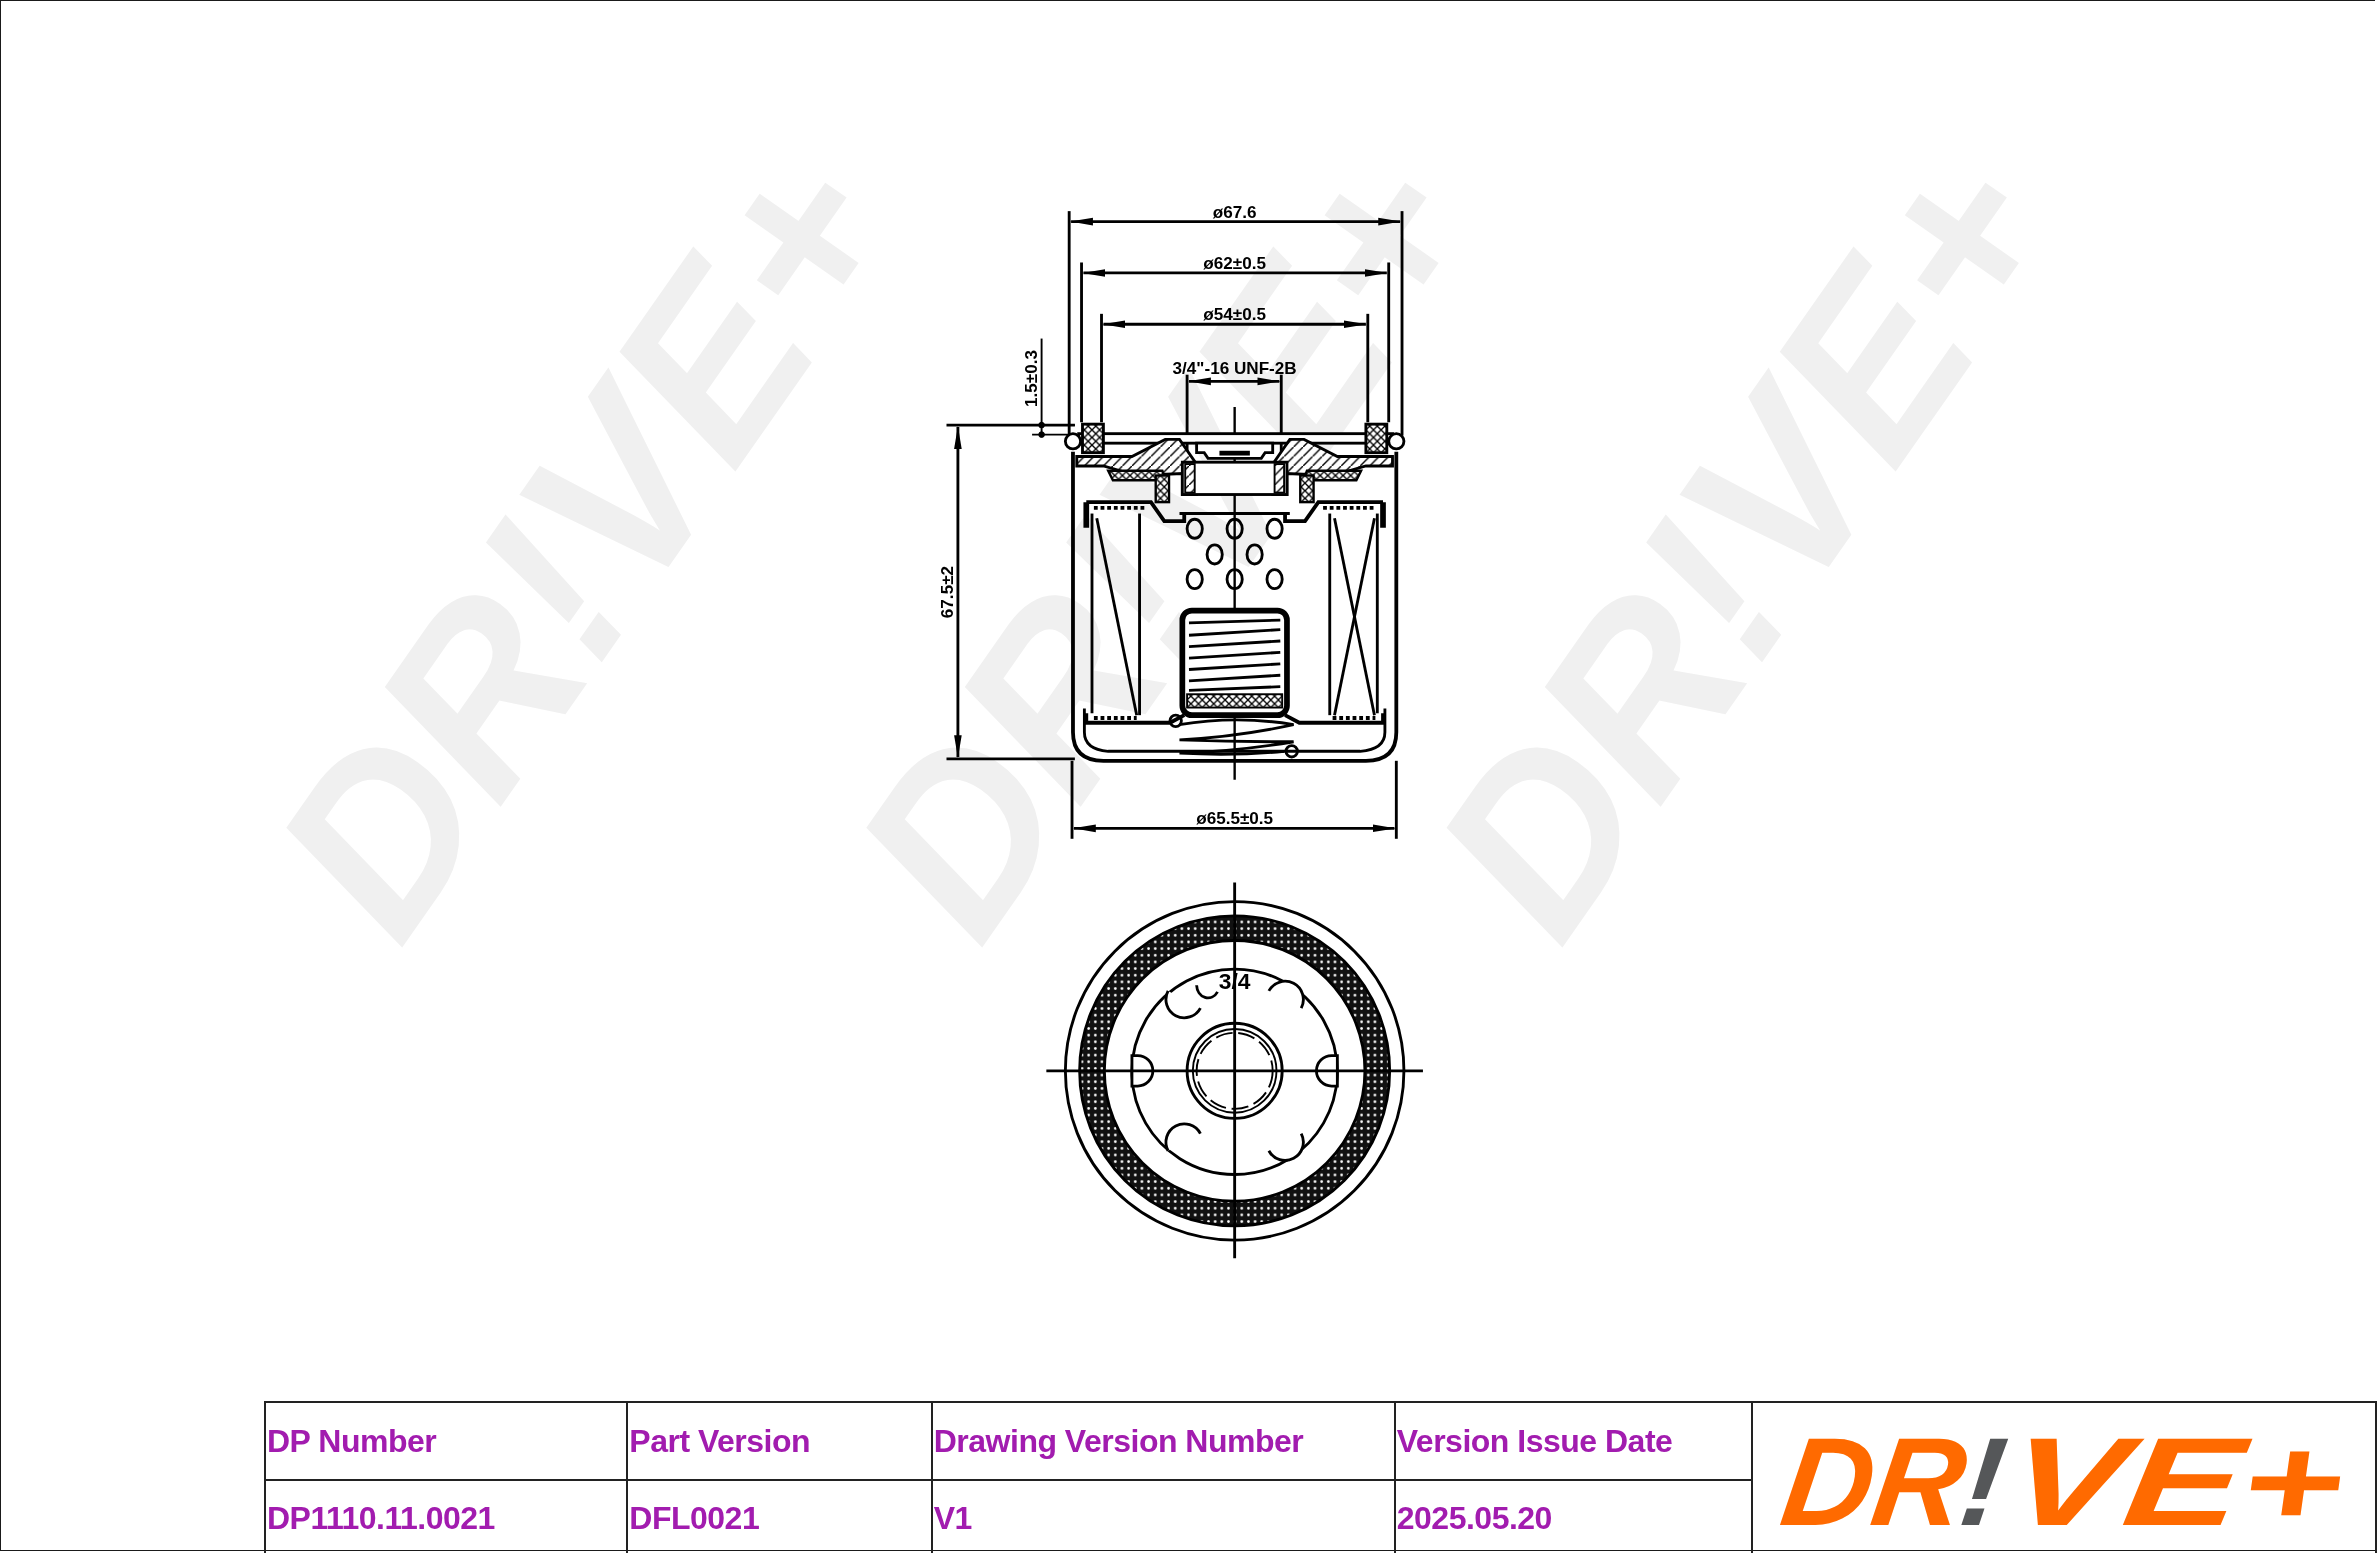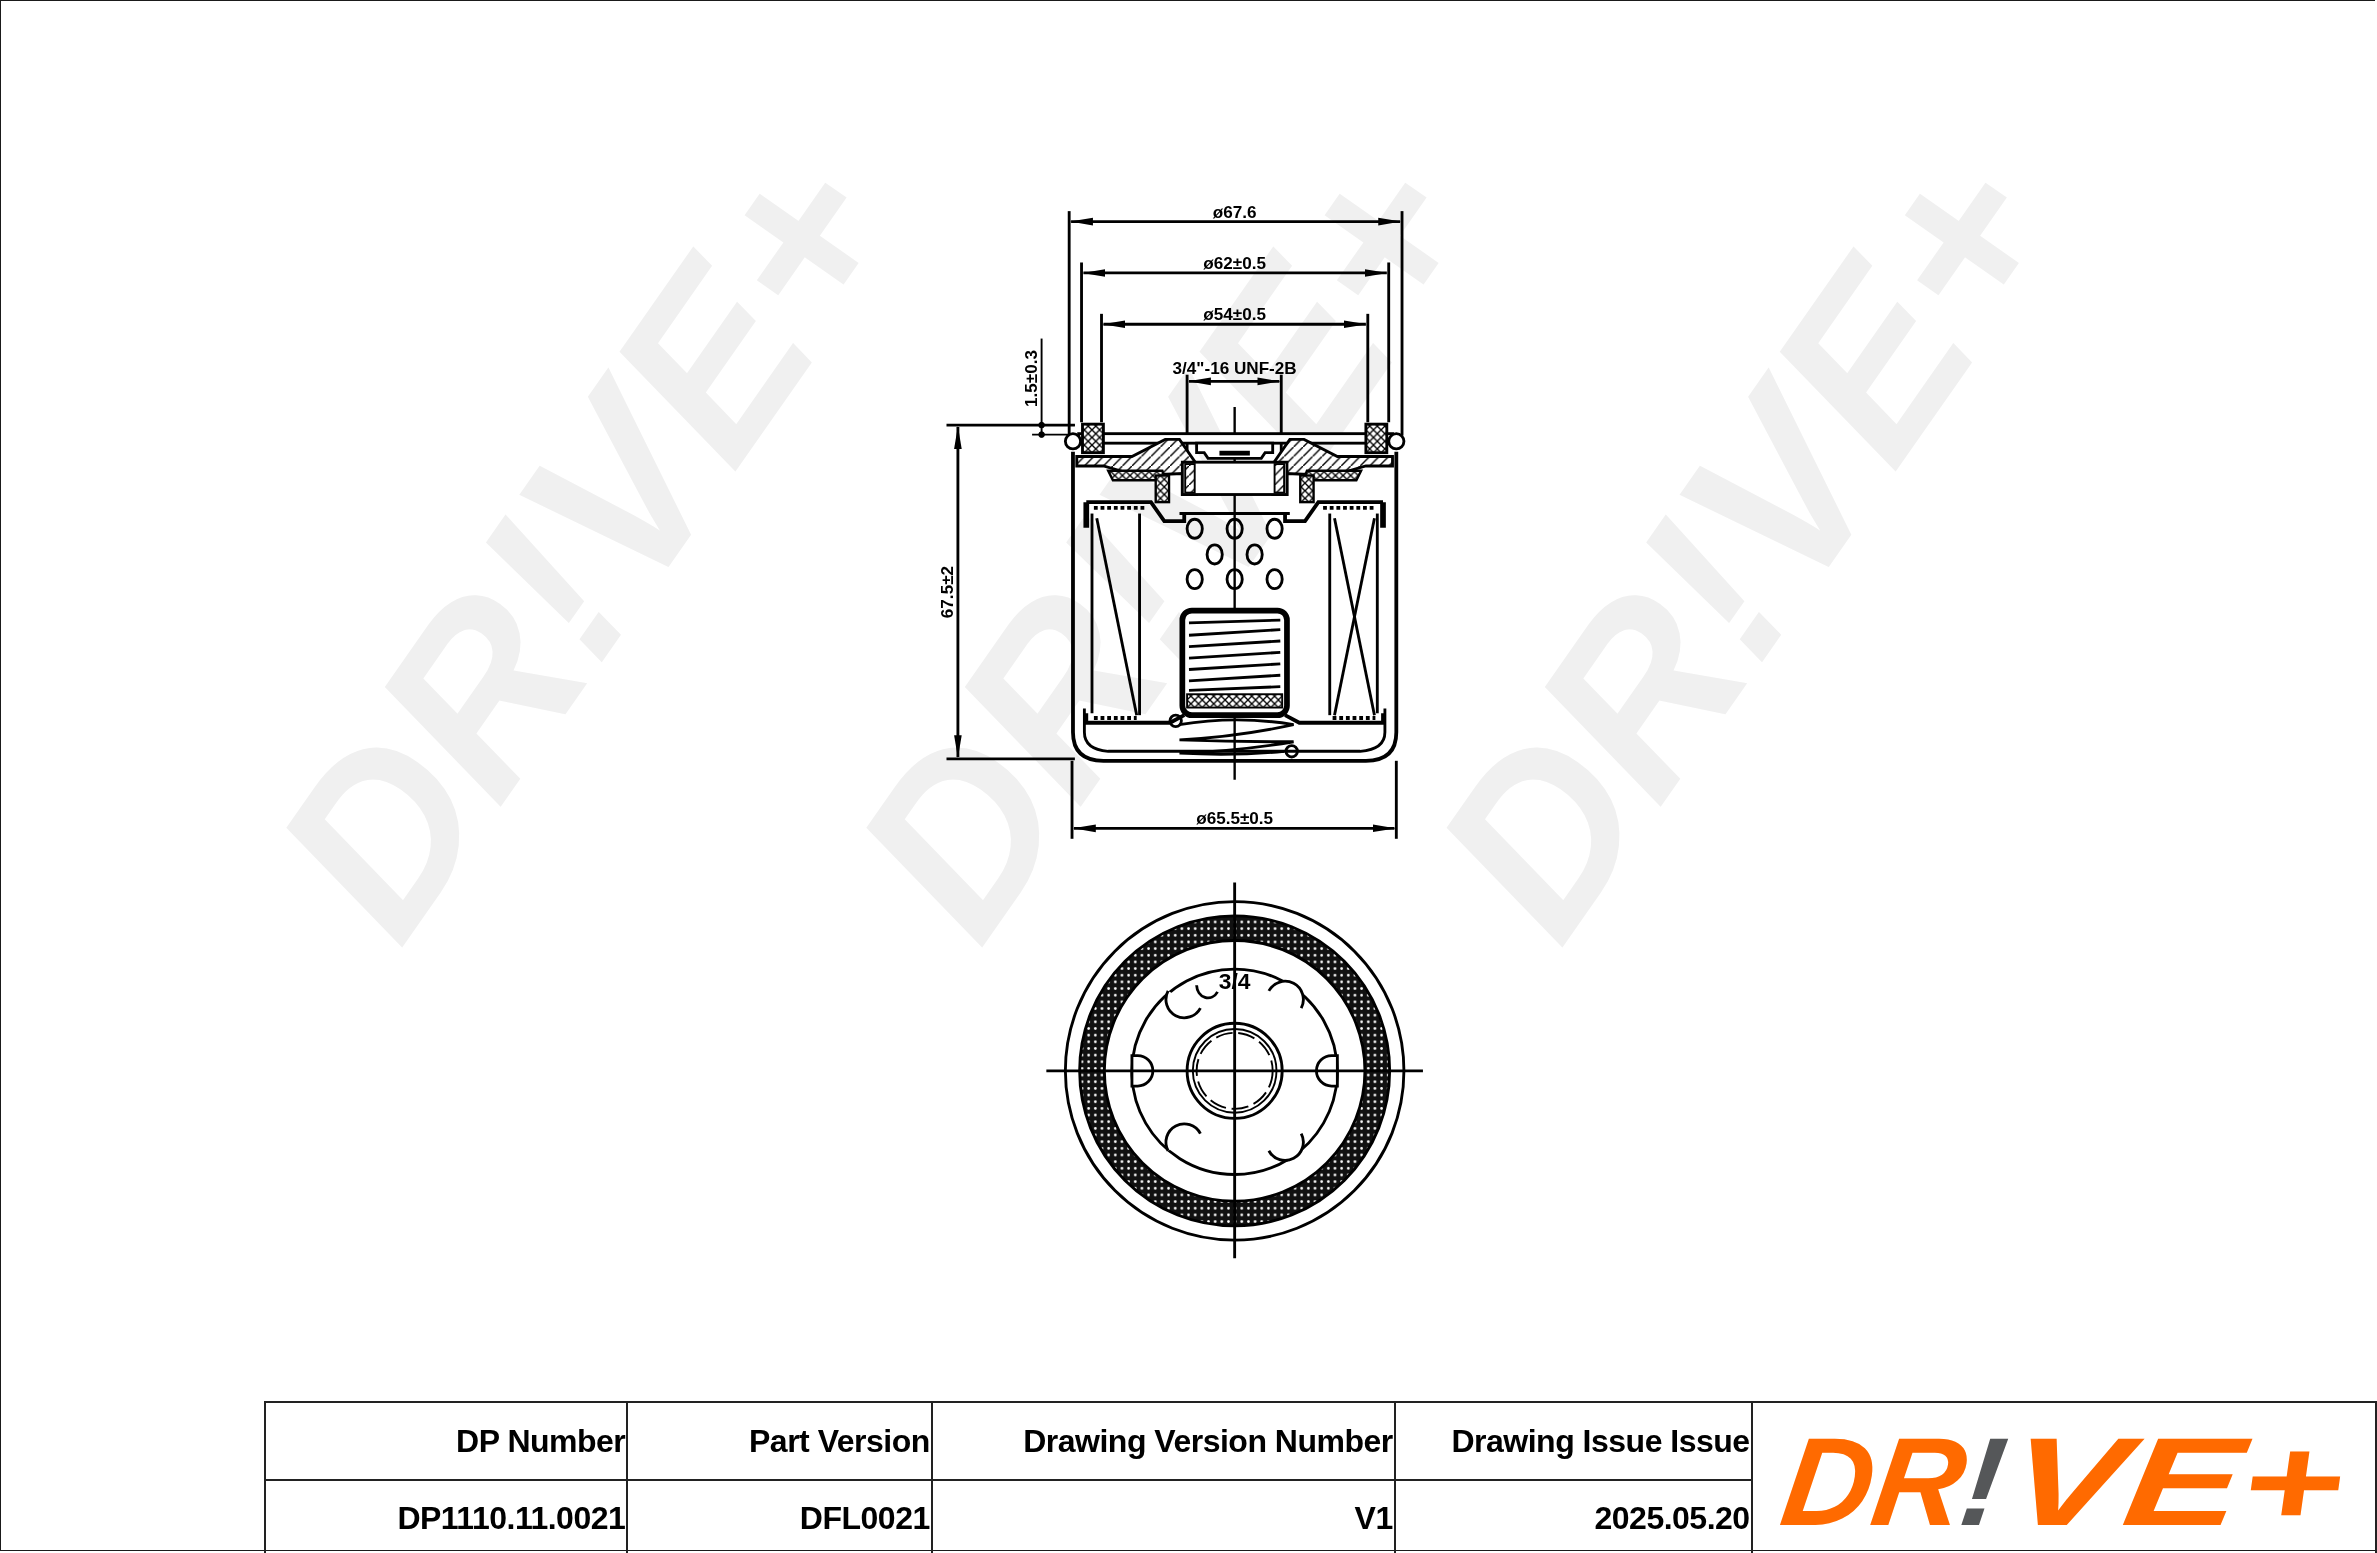--- a/index.html
+++ b/index.html
@@ -1,21 +1,21 @@
 <!DOCTYPE html>
 <html style="font-size:15px"><head>
 <meta charset="utf-8">
 <style>
   html, body { margin:0; padding:0; background:#ffffff; }
   body { width:2378px; height:1553px; position:relative; overflow:hidden; font-family:"Liberation Sans", sans-serif; }
   .frame { position:absolute; left:0; top:0; width:2374px; height:1549px; border:1.9px solid #1a1a1a; border-right:none; }
   svg.drawing { position:absolute; left:0; top:0; }
   .dimtext { font-family:"Liberation Sans", sans-serif; font-weight:bold; font-size:18px; fill:#000; }
   .title-block { position:absolute; left:264px; top:1401px; width:2113px; height:152px; border-collapse:collapse; }
-  .title-block td { border:2.4px solid #222; text-align:right; vertical-align:middle; font-family:"Liberation Sans", sans-serif; font-weight:bold; color:#000000; font-size:32px; letter-spacing:-0.5px; }
+  .title-block td { border:2.4px solid #222; text-align:left; vertical-align:middle; font-family:"Liberation Sans", sans-serif; font-weight:bold; color:#a21caf; font-size:32px; letter-spacing:-0.5px; }
   .title-block tr.hdr td { height:74px; }
   .title-block tr.val td { height:72px; }
   .logo-cell { width:623px; padding:0; }
   .logo-wrap { display:flex; align-items:center; justify-content:center; height:143px; }
 </style>
 </head>
 <body>
 
 <div class="frame"></div>
 
@@ -184,21 +184,21 @@
   </g>
   <text x="1298" y="1040" text-anchor="middle" font-family="Liberation Sans, sans-serif" font-weight="bold" font-size="24" fill="#000">3/4</text>
 </svg>
 
 <table class="title-block">
   <tbody>
       <tr class="hdr">
     <td style="width:361px">DP Number</td>
     <td style="width:304px">Part Version</td>
     <td style="width:466px">Drawing Version Number</td>
-    <td style="width:357px">Drawing Issue Issue</td>
+    <td style="width:357px">Version Issue Date</td>
     <td class="logo-cell" rowspan="2">
       <div class="logo-wrap">
         <svg width="590" height="114" viewBox="0 0 620 120" style="font-size:34px">
           <g font-family="Liberation Sans, sans-serif" font-weight="bold" font-style="italic" font-size="132" transform="skewX(-8)">
             <text x="24" y="108" fill="#FF6A00" textLength="190" lengthAdjust="spacingAndGlyphs">DR</text>
             <text x="212" y="108" fill="#555759">!</text>
             <text x="262" y="108" fill="#FF6A00" textLength="350" lengthAdjust="spacingAndGlyphs">VE+</text>
           </g>
         </svg>
       </div>

